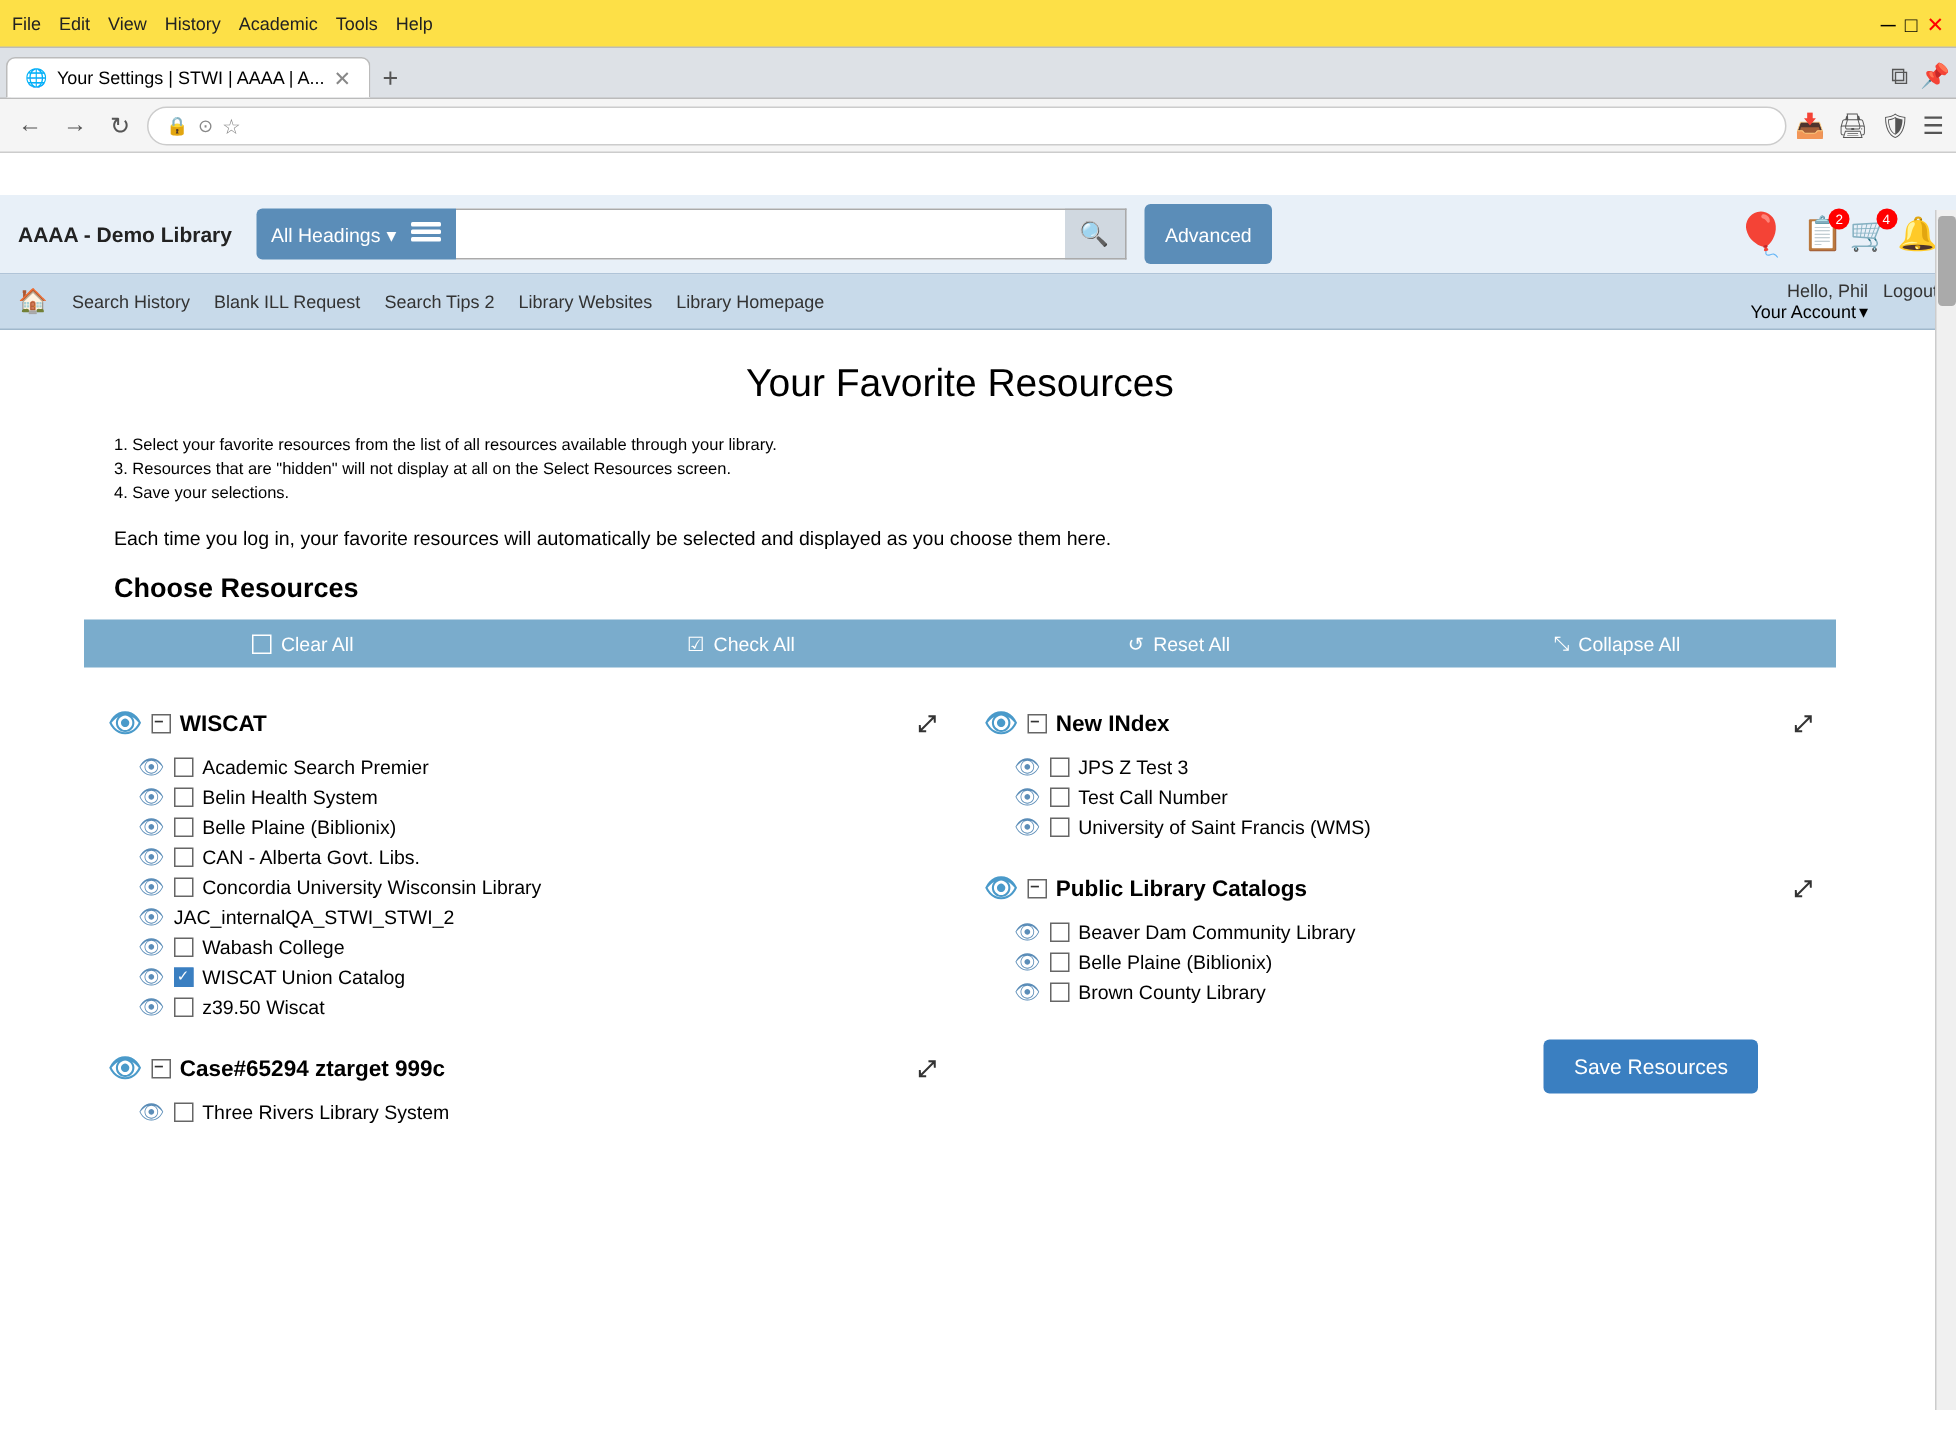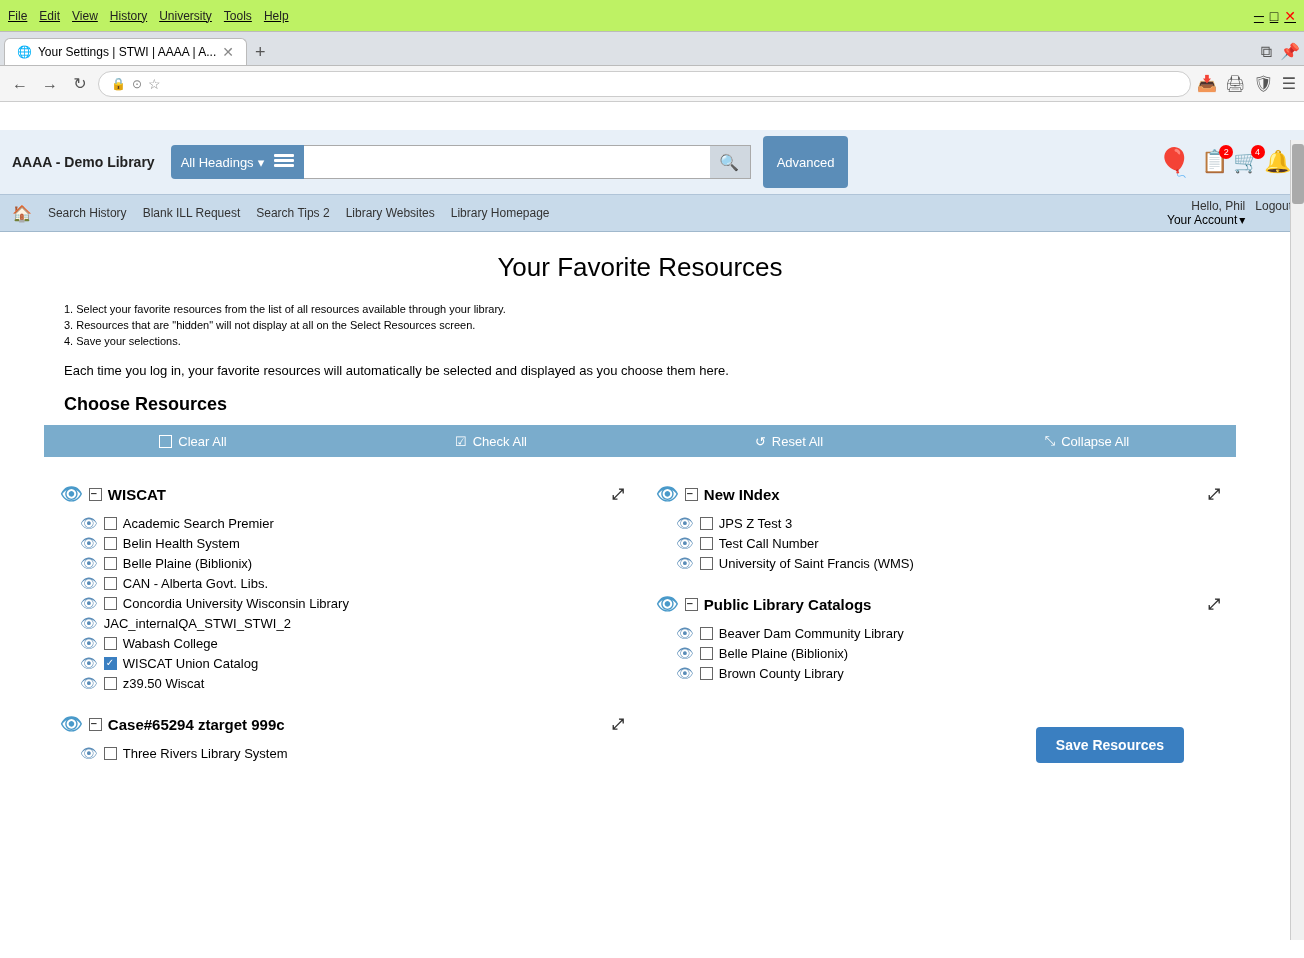--- a/index.html
+++ b/index.html
@@ -1,27 +1,26 @@
 <!DOCTYPE html>
 <html><head>
   <meta charset="utf-8">
   <style>
     * { box-sizing: border-box; margin: 0; padding: 0; }
     body { font-family: Arial, sans-serif; font-size: 13px; background: #fff; overflow-x: hidden; }
 
     
     .browser-titlebar {
-      background: #bef264;
+      background: #fde047;
       height: 32px;
       display: flex;
       align-items: center;
       padding: 0 8px;
       gap: 8px;
       border-bottom: 1px solid #bbb;
-      text-decoration: underline;
     }
     .browser-menu {
       display: flex;
       gap: 12px;
       font-size: 12px;
       color: #222;
     }
     .browser-menu span { cursor: pointer; }
     .title-center {
       flex: 1;
@@ -169,21 +168,21 @@
       font-size: 16px;
     }
     .advanced-btn {
       background: #5b8db8;
       color: #fff;
       border: none;
       border-radius: 4px;
       padding: 6px 14px;
       font-size: 13px;
       cursor: pointer;
-      height: 52px;
+      height: 40px;
       margin-left: 4px;
     }
     .header-right {
       margin-left: auto;
       display: flex;
       align-items: center;
       gap: 10px;
     }
     .balloon-icon { font-size: 28px; }
     .notif-group { display: flex; gap: 4px; align-items: center; }
@@ -214,21 +213,21 @@
     }
     .nav-home { font-size: 16px; color: #333; cursor: pointer; }
     .nav-link { font-size: 12px; color: #333; cursor: pointer; text-decoration: none; }
     .nav-right { margin-left: auto; display: flex; align-items: flex-start; gap: 10px; font-size: 12px; }
     .account-dropdown { display: flex; align-items: center; gap: 2px; cursor: pointer; }
     .logout-btn { color: #333; cursor: pointer; }
     .hello-text { color: #333; font-size: 12px; }
 
     
     .main-content {
-      padding: 20px 44px;
+      padding: 20px 56px;
       max-width: 1280px;
     }
     .page-title {
       text-align: center;
       font-size: 26px;
       font-weight: normal;
       margin-bottom: 20px;
     }
     .instructions {
       margin-bottom: 16px;
@@ -330,23 +329,22 @@
 
     
     .save-btn {
       background: #3a7fc1;
       color: #fff;
       border: none;
       border-radius: 4px;
       padding: 10px 20px;
       font-size: 14px;
       cursor: pointer;
-      margin: 24px 16px;
+      margin: 2px 16px;
       float: right;
-      font-weight: bold;
     }
 
     .scrollbar-area {
       position: fixed;
       right: 0;
       top: 140px;
       width: 14px;
       height: 800px;
       background: #f0f0f0;
       border-left: 1px solid #ccc;
@@ -361,21 +359,21 @@
   </style>
 </head>
 <body>
 
 <div class="browser-titlebar">
   <div class="browser-menu">
     <span>File</span>
     <span>Edit</span>
     <span>View</span>
     <span>History</span>
-    <span>University</span>
+    <span>Academic</span>
     <span>Tools</span>
     <span>Help</span>
   </div>
   <div class="title-center">
     <span></span>
     <span></span>
     <span></span>
   </div>
   <div style="display:flex;gap:6px;">
     <span style="cursor:pointer;font-size:14px;">─</span>

